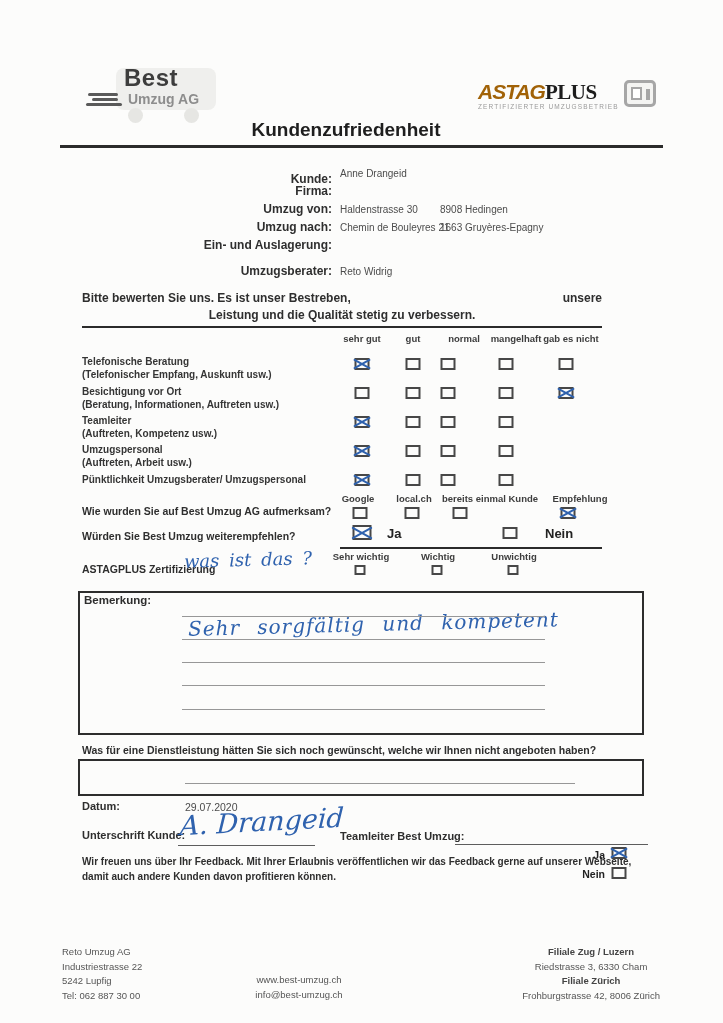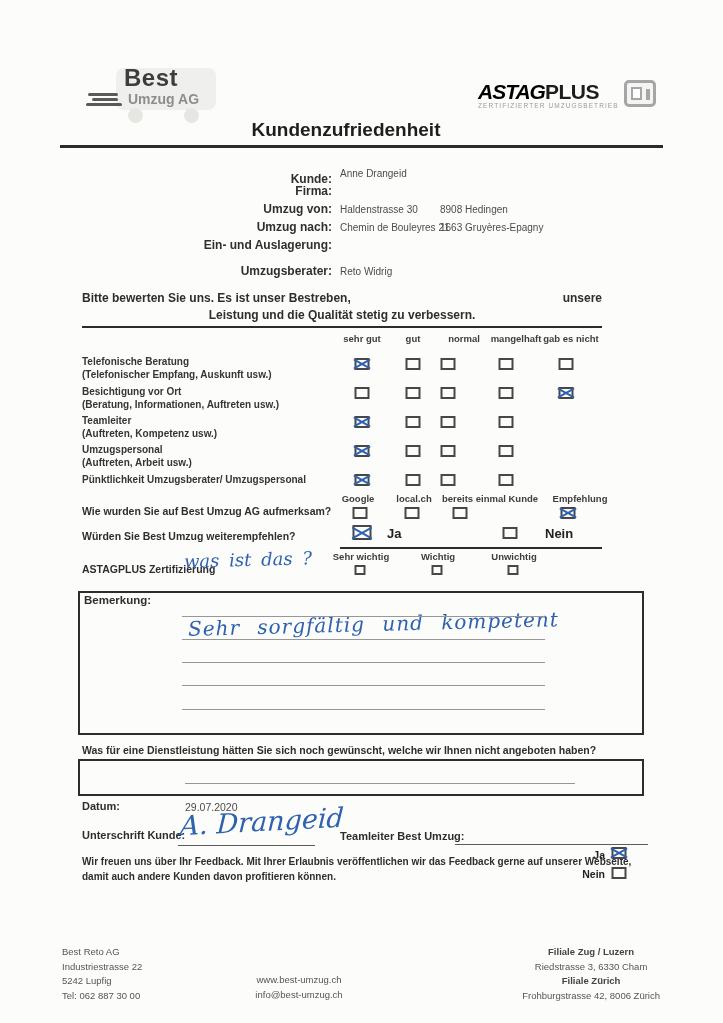--- a/index.html
+++ b/index.html
@@ -10,22 +10,22 @@
   
   .best-logo{position:absolute;left:86px;top:64px;width:140px;height:62px;}
   .truck-back{position:absolute;left:30px;top:4px;width:100px;height:42px;background:#efefed;border-radius:8px;}
   .truck-wheel{position:absolute;width:15px;height:15px;border-radius:50%;background:#e6e6e3;top:44px;}
   .sline{position:absolute;height:3px;background:#5a5a5a;border-radius:2px;}
   .logo-best{position:absolute;left:38px;top:0;font-size:24px;font-weight:800;color:#3d3d3d;letter-spacing:.5px;}
   .logo-umzug{position:absolute;left:42px;top:27px;font-size:14px;font-weight:700;color:#8d8d8d;}
 
   .astag-logo{position:absolute;left:478px;top:80px;width:180px;height:44px;}
   .astag-row{display:flex;align-items:flex-start;}
-  .astag-light{font-size:21px;font-weight:800;font-style:italic;color:#000000;letter-spacing:-1px;}
-  .astag-bold{font-size:21px;font-weight:800;color:#1d1d1d;letter-spacing:-.5px;}
+  .astag-light{font-size:21px;font-weight:800;font-style:italic;color:#a16207;letter-spacing:-1px;}
+  .astag-bold{font-size:21px;font-weight:800;color:#1d1d1d;letter-spacing:-.5px;font-family:Liberation Serif, serif;}
   .astag-sub{font-size:6.5px;letter-spacing:1.1px;color:#9a9a9a;margin-top:-2px;}
   .truck-icon{position:relative;width:32px;height:27px;border:3px solid #a6a6a6;border-radius:5px;margin-left:5px;background:#f4f4f2;}
   .ti-box{position:absolute;left:4px;top:4px;width:11px;height:13px;border:2px solid #a6a6a6;background:#fff;}
   .ti-door{position:absolute;right:3px;top:6px;width:4px;height:11px;background:#a6a6a6;}
 
   .page-title{position:absolute;left:0;top:119px;width:692px;text-align:center;
               font-size:19px;font-weight:800;color:#1e1e1e;}
   .rule{position:absolute;background:#2b2b2b;}
 
   .info-label{position:absolute;width:250px;text-align:right;font-weight:700;font-size:12px;color:#2f2f2f;white-space:nowrap;}
@@ -123,21 +123,21 @@
   <div class="sig-line" style="left:178px;top:845px;width:137px;"></div>
   <div class="q-label" style="left:340px;top:830px;font-size:11px;">Teamleiter Best Umzug:</div>
   <div class="sig-line" style="left:455px;top:844px;width:193px;"></div>
 
   <div class="pub-text" style="left:82px;top:856px;">Wir freuen uns über Ihr Feedback. Mit Ihrer Erlaubnis veröffentlichen wir das Feedback gerne auf unserer Webseite,</div>
   <div class="pub-text" style="left:82px;top:871px;">damit auch andere Kunden davon profitieren können.</div>
   <div class="pub-yn" style="left:575px;top:849px;width:30px;">Ja</div>
   <div class="pub-yn" style="left:569px;top:868px;width:36px;">Nein</div>
 
   <div class="footer" style="left:62px;top:945px;">
-    <div>Best Reto AG</div>
+    <div>Reto Umzug AG</div>
     <div>Industriestrasse 22</div>
     <div>5242 Lupfig</div>
     <div>Tel: 062 887 30 00</div>
   </div>
   <div class="footer" style="left:0;top:973px;width:598px;text-align:center;">
     <div>www.best-umzug.ch</div>
     <div>info@best-umzug.ch</div>
   </div>
   <div class="footer" style="right:63px;top:945px;text-align:center;">
     <div class="b">Filiale Zug / Luzern</div>

